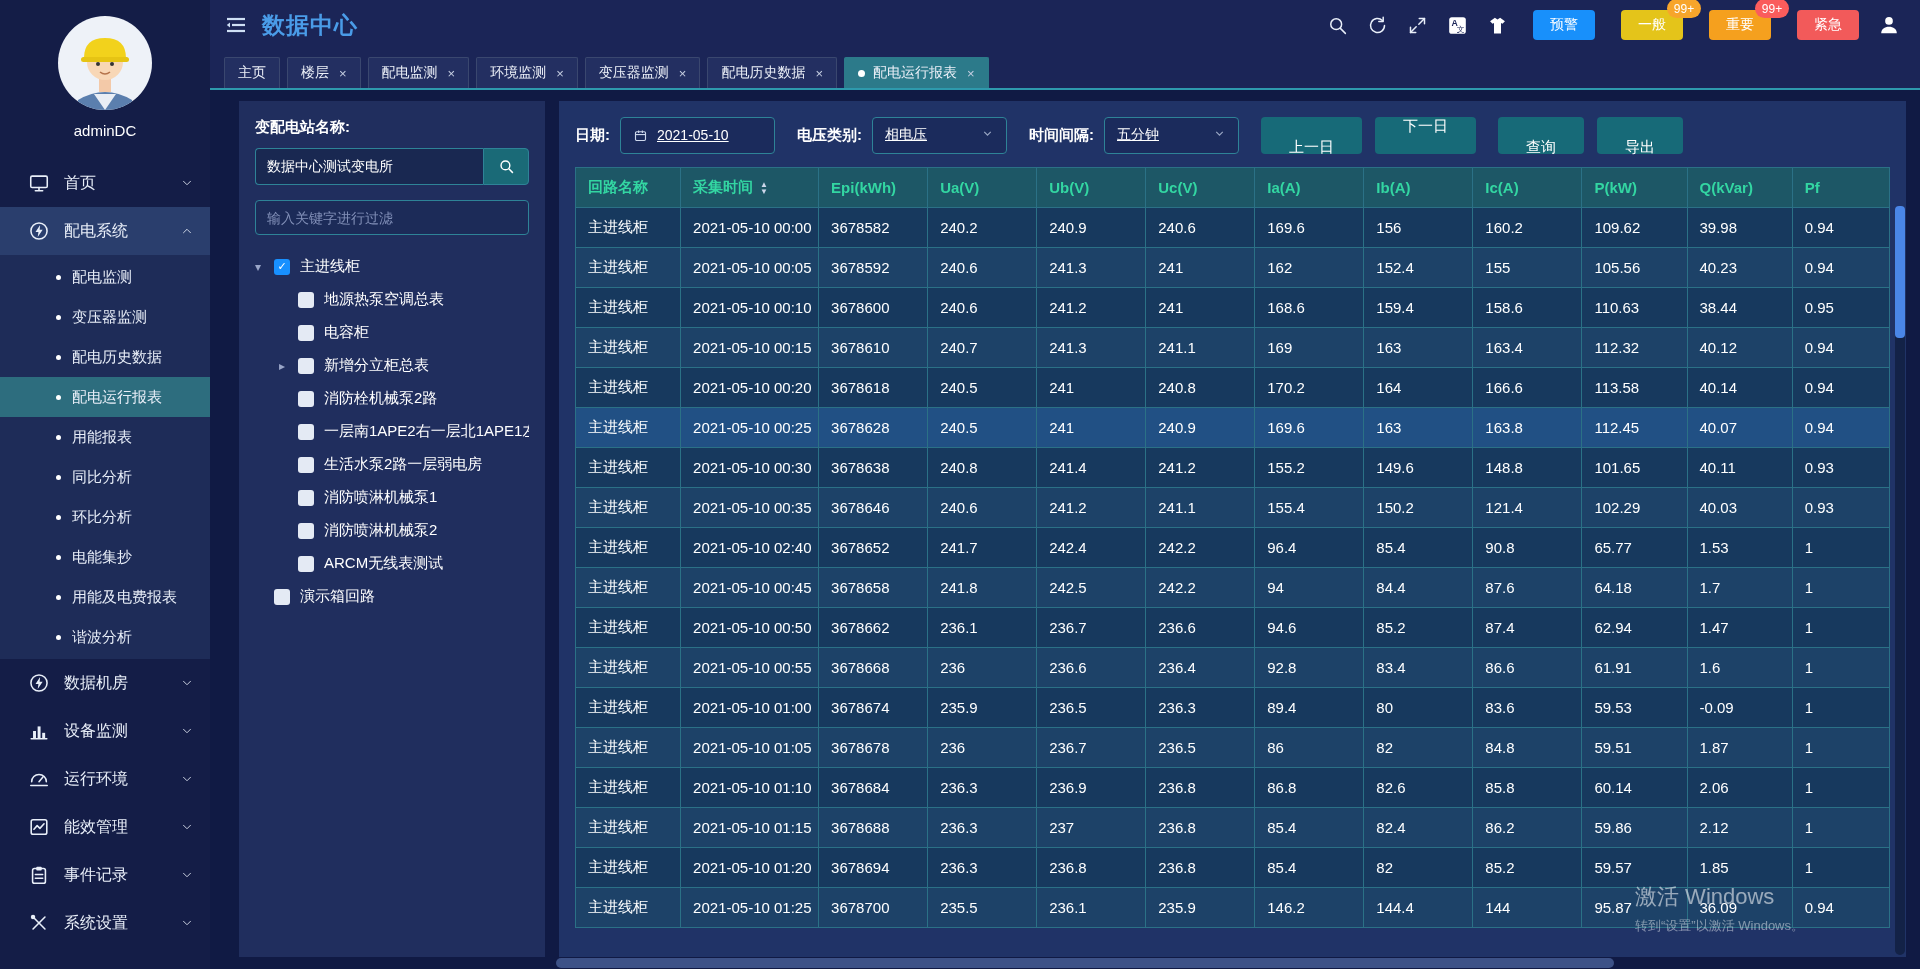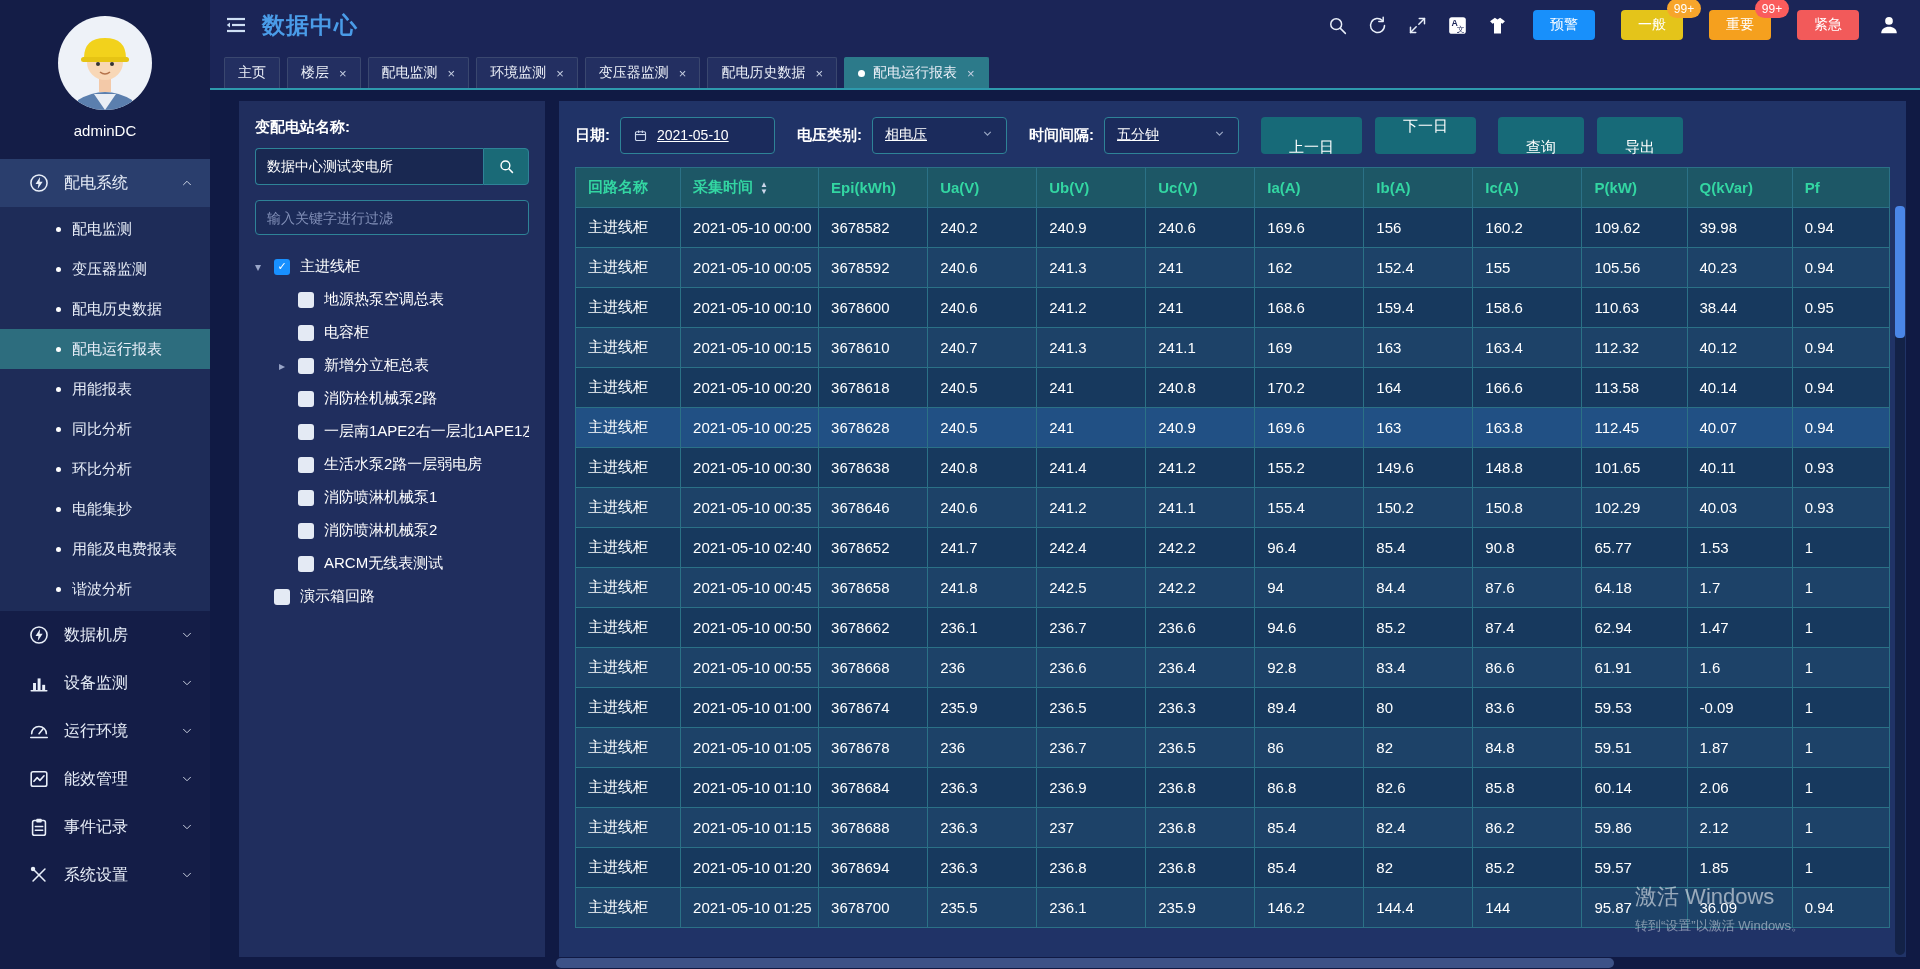--- a/index.html
+++ b/index.html
@@ -130,20 +130,31 @@
           <rect x="13" y="31" width="48" height="5" rx="2.5" fill="#e6c414"></rect>
           <circle cx="30" cy="38" r="2" fill="#333"></circle>
           <circle cx="44" cy="38" r="2" fill="#333"></circle>
           <path d="M32 46 Q37 50 42 46" stroke="#b5744c" stroke-width="1.6" fill="none"></path>
           <path d="M26 68 L37 84 L48 68 Z" fill="#e9eef5"></path>
         </svg>
       </div>
       <div class="username">adminDC</div>
     </div>
     <div class="side-menu" id="sideMenu">
+        <div class="side-item">
+          <span class="icon"><svg viewBox="0 0 24 24" stroke="#e9eff9" stroke-width="1.7" fill="none" stroke-linecap="round" stroke-linejoin="round">
+              <rect x="3" y="4.5" width="18" height="12.5" rx="1.5"></rect>
+              <line x1="12" y1="17" x2="12" y2="20"></line>
+              <line x1="8" y1="20.5" x2="16" y2="20.5"></line>
+            </svg></span>
+          <span class="side-label">首页</span>
+          <span class="chev"><svg viewBox="0 0 24 24" stroke="#e9eff9" stroke-width="1.7" fill="none" stroke-linecap="round" stroke-linejoin="round">
+              <polyline points="6,9 12,15 18,9"></polyline>
+            </svg></span>
+        </div>
         <div class="side-item parent-active">
           <span class="icon"><svg viewBox="0 0 24 24" stroke="#e9eff9" stroke-width="1.7" fill="none" stroke-linecap="round" stroke-linejoin="round">
               <circle cx="12" cy="12" r="8.8"></circle>
               <path d="M13.2 5.5L8.2 13h3.2L10.6 18.6l5.4-8h-3.3z" fill="#e9eff9" stroke="none"></path>
             </svg></span>
           <span class="side-label">配电系统</span>
           <span class="chev"><svg viewBox="0 0 24 24" stroke="#e9eff9" stroke-width="1.7" fill="none" stroke-linecap="round" stroke-linejoin="round">
               <polyline points="6,15 12,9 18,15"></polyline>
             </svg></span>
         </div>
@@ -659,21 +670,21 @@
                 </tr>
                 <tr class="light">
                   <td>主进线柜</td>
                   <td>2021-05-10 00:35</td>
                   <td>3678646</td>
                   <td>240.6</td>
                   <td>241.2</td>
                   <td>241.1</td>
                   <td>155.4</td>
                   <td>150.2</td>
-                  <td>150.8</td>
+                  <td>121.4</td>
                   <td>102.29</td>
                   <td>40.03</td>
                   <td>0.93</td>
                 </tr>
                 <tr class="dark">
                   <td>主进线柜</td>
                   <td>2021-05-10 02:40</td>
                   <td>3678652</td>
                   <td>241.7</td>
                   <td>242.4</td>

